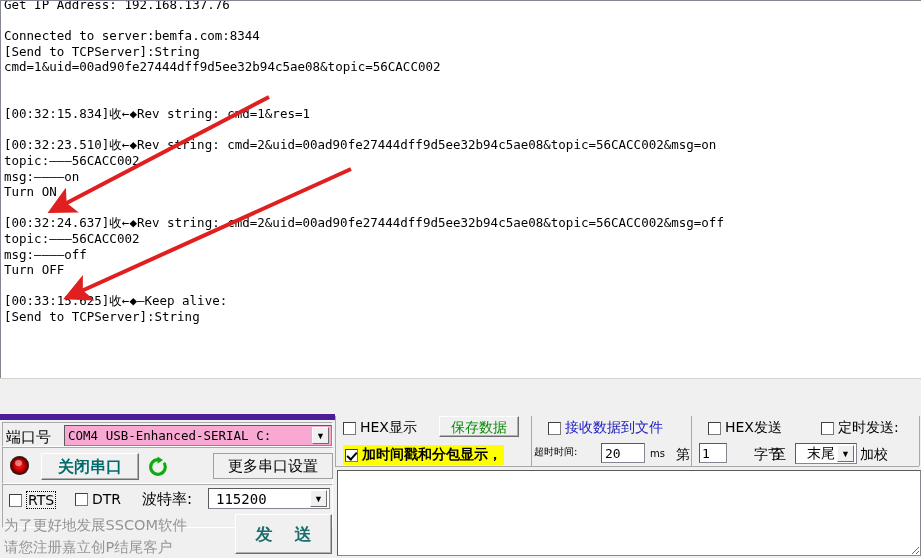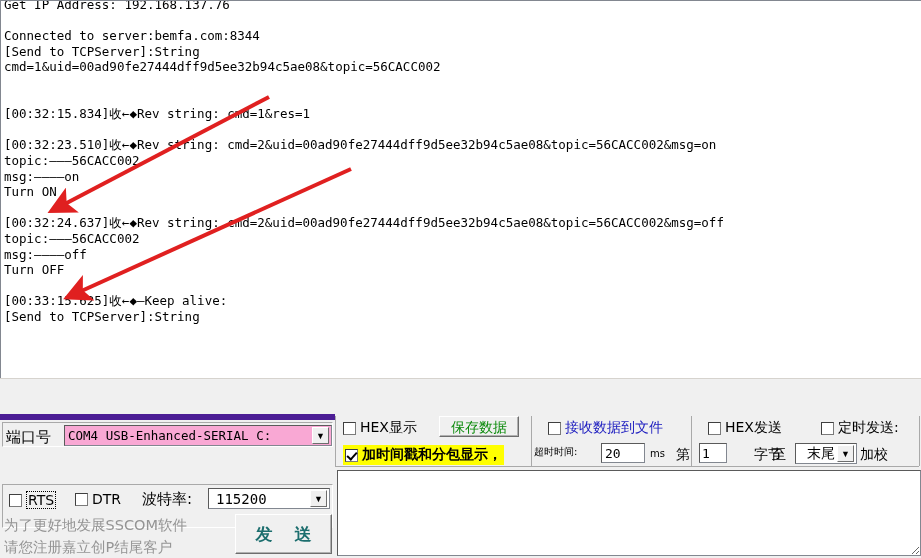--- a/index.html
+++ b/index.html
@@ -280,20 +280,29 @@
   <div id="panel-left">
 
     <div id="row-port">
       <span class="lbl" id="lbl-port">端口号</span>
       <div id="sel-port">
         <span id="sel-port-text">COM4 USB-Enhanced-SERIAL C:</span>
         <span class="combo-arrow">▼</span>
       </div>
     </div>
 
+    <div id="row-serial">
+      <div id="led"></div>
+      <div class="btn" id="btn-close-serial">关闭串口</div>
+      <svg id="icon-refresh" viewBox="0 0 24 24">
+        <path d="M12 4 A8 8 0 1 0 19.2 8.6" fill="none" stroke="#0faa0f" stroke-width="3.4" stroke-linecap="round"></path>
+        <path d="M11.5 0.5 L11.5 8.5 L17.5 4.4 z" fill="#0faa0f"></path>
+      </svg>
+      <div class="btn" id="btn-more-settings">更多串口设置</div>
+    </div>
 
     <div id="row-baud">
       <label class="chk-wrap" id="chk-rts">
         <span class="chk-box"></span>
         <span id="rts-label">RTS</span>
       </label>
       <label class="chk-wrap" id="chk-dtr">
         <span class="chk-box"></span>
         <span>DTR</span>
       </label>

